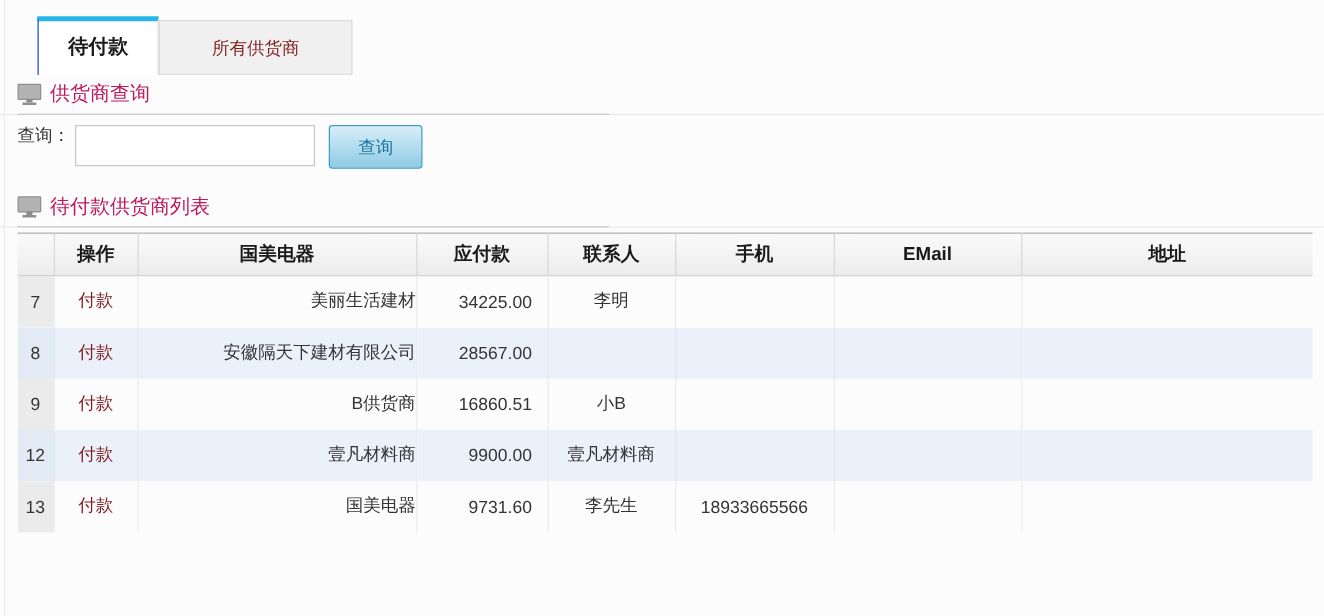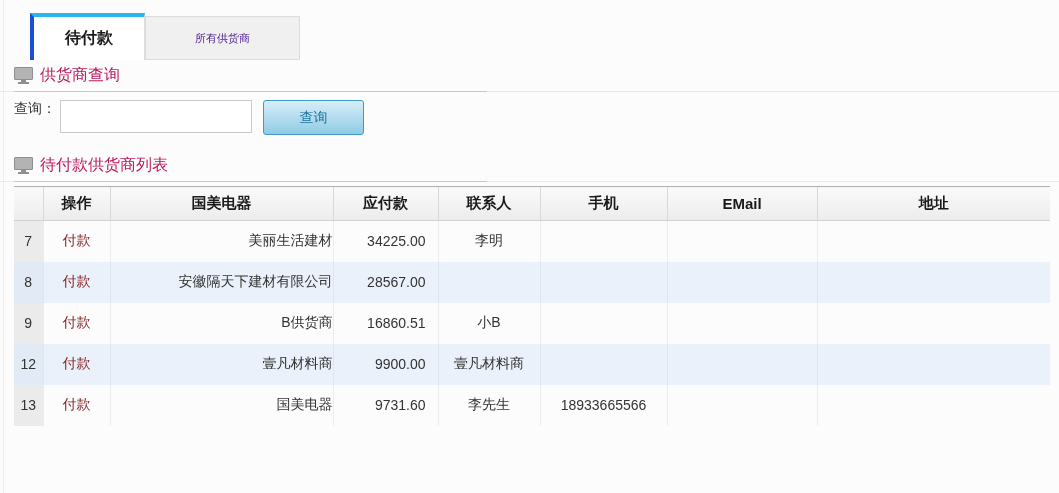--- a/index.html
+++ b/index.html
@@ -8,28 +8,28 @@
     background:#fcfcfc;
     font-family:"Liberation Sans","DejaVu Sans",sans-serif;
     -webkit-font-smoothing:antialiased;
   }
   body::before{content:"";position:absolute;left:3px;top:0;width:1px;height:100%;background:#ededed;}
 
   
   .tabs{margin:13px 0 0 30px;height:47px;display:flex;align-items:flex-end;}
   .tab{box-sizing:border-box;text-align:center;cursor:pointer;}
   .tab.active{
-    width:115px;height:47px;background:#ffffff;
-    border-top:4px solid #29b6e8;border-left:4px solid #1d4ed8;border-right:1px solid #dcdcdc;
+    width:97px;height:47px;background:#ffffff;
+    border-top:4px solid #29b6e8;border-left:1px solid #1d4ed8;border-right:1px solid #dcdcdc;
     font-weight:bold;font-size:16px;color:#1a1a1a;line-height:42px;
   }
   .tab.inactive{
     width:155px;height:44px;background:#f0f0f0;
     border:1px solid #dcdcdc;
-    font-size:11px;color:#4c1d95;line-height:42px;
+    font-size:14px;color:#7f1d1d;line-height:42px;
   }
 
   
   .section-header{
     position:relative;height:31px;padding-left:14px;
     display:flex;align-items:center;gap:7px;
     border-bottom:1px solid #e9e9e9;
   }
   .section-header::after{
     content:"";position:absolute;left:14px;bottom:-1px;width:473px;height:1px;background:#c9c9c9;
@@ -44,21 +44,21 @@
   .monitor-icon .base{position:absolute;left:4px;top:15px;width:11px;height:2px;background:#8f8f8f;}
 
   
   .query-row{height:50px;padding:8px 0 0 14px;display:flex;}
   .query-label{font-size:14px;color:#333;margin-right:4px;}
   .query-input{
     box-sizing:border-box;width:192px;height:33px;border:1px solid #c9c9c9;background:#fff;
     font-size:14px;padding:0 6px;outline:none;
   }
   .query-button{
-    box-sizing:border-box;margin-left:11px;width:101px;height:35px;
+    box-sizing:border-box;margin-left:11px;width:75px;height:35px;
     border:1px solid #3f9cc6;border-radius:3px;
     background:linear-gradient(#d8eef9,#8fcbe4);
     color:#18719b;font-size:14px;cursor:pointer;
     font-family:Liberation Serif, serif;
   }
 
   
   table{
     margin:4px 0 0 14px;width:1036px;border-collapse:collapse;table-layout:fixed;
   }

